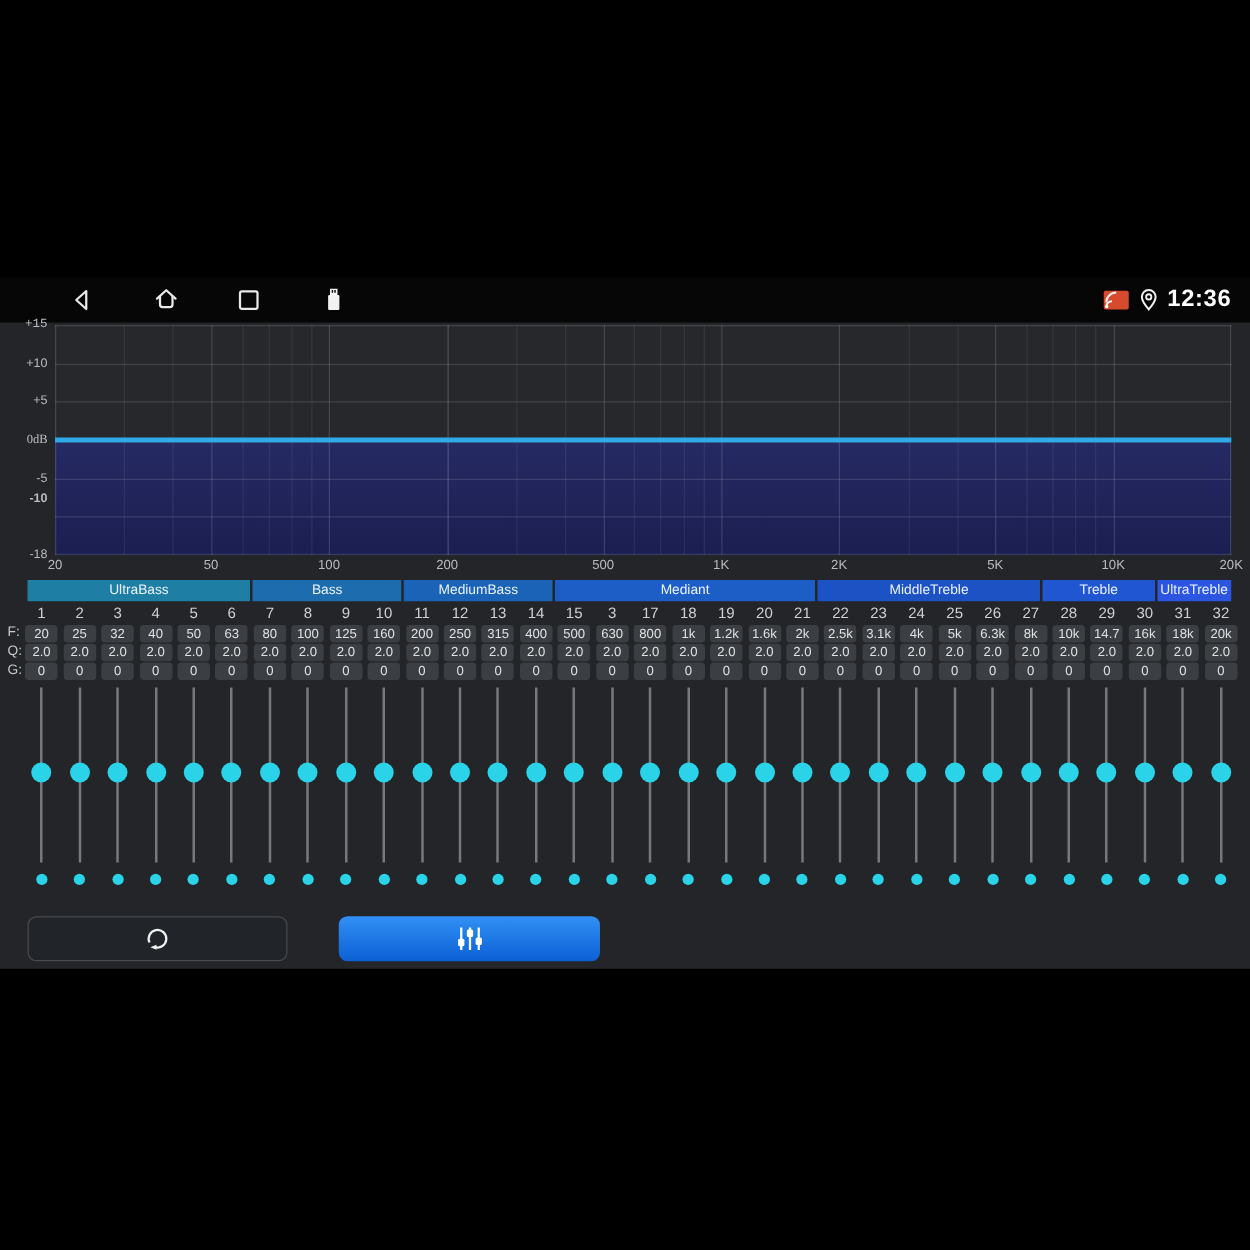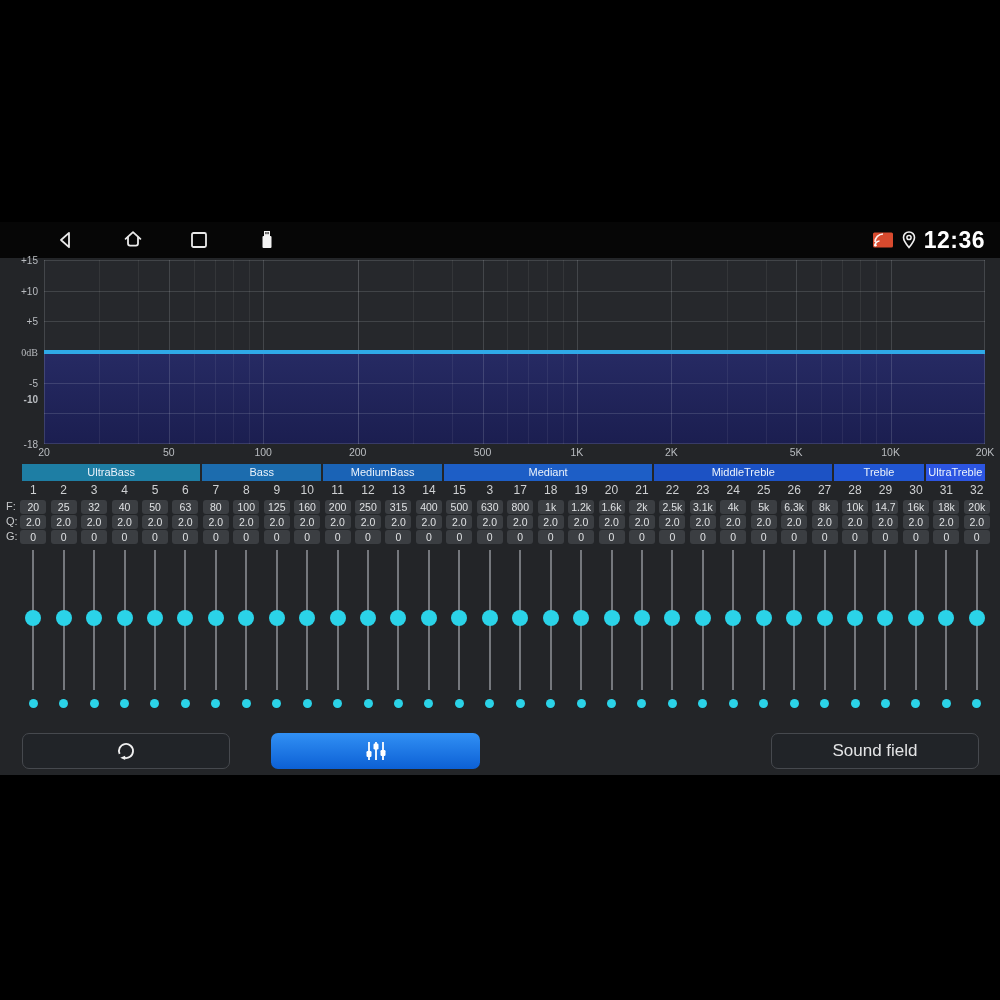--- a/index.html
+++ b/index.html
@@ -2,21 +2,21 @@
 <html><head>
 <meta charset="utf-8">
 <style>
   html,body{margin:0;padding:0;background:#000;}
   .stage{position:relative;width:1000px;height:1000px;background:#000;overflow:hidden;
          font-family:"Liberation Sans",sans-serif;-webkit-font-smoothing:antialiased;}
   
   .navbar{position:absolute;left:0;top:222px;width:1000px;height:36px;background:#060606;}
   .navicon{position:absolute;top:6px;width:24px;height:24px;}
   .statusright{position:absolute;right:15px;top:0;height:36px;display:flex;align-items:center;gap:7px;}
-  .clock{color:#fff;font-size:23px;font-weight:bold;letter-spacing:.5px;}
+  .clock{color:#fff;font-size:19px;font-weight:bold;letter-spacing:.5px;}
   
   .content{position:absolute;left:0;top:258px;width:1000px;height:517px;background:#232528;}
   
   .plot{position:absolute;left:44px;top:2px;width:941px;height:184px;background:#26282c;}
   .hline{position:absolute;left:0;width:100%;height:1px;background:rgba(235,240,245,.14);z-index:2;}
   .vline{position:absolute;top:0;height:100%;width:1px;z-index:2;}
   .vline.major{background:rgba(235,240,245,.15);}
   .vline.minor{background:rgba(235,240,245,.07);}
   .fill{position:absolute;left:0;width:100%;background:linear-gradient(#262a63,#1b1e50);z-index:1;}
   .zline{position:absolute;left:0;width:100%;height:4px;background:#2fa9e8;z-index:3;}
@@ -121,21 +121,21 @@
         <div class="vline major" style="left: 219.2px;"></div>
         <div class="vline major" style="left: 313.7px;"></div>
         <div class="vline major" style="left: 438.5px;"></div>
         <div class="vline major" style="left: 532.9px;"></div>
         <div class="vline major" style="left: 627.3px;"></div>
         <div class="vline major" style="left: 752.2px;"></div>
         <div class="vline major" style="left: 846.6px;"></div>
         <div class="vline major" style="left: 940px;"></div>
       </div>
     <div id="ylabels">
-        <div class="ylab" style="top: 2px;">+15</div>
+        <div class="ylab" style="top: 2px; font-family: Liberation Mono, monospace;">+15</div>
         <div class="ylab" style="top: 32.6667px;">+10</div>
         <div class="ylab" style="top: 63.3333px;">+5</div>
         <div class="ylab" style="top: 94px; font-family: Liberation Serif, serif;">0dB</div>
         <div class="ylab" style="top: 124.667px;">-5</div>
         <div class="ylab" style="top: 141px; font-weight: bold;">-10</div>
         <div class="ylab" style="top: 186px;">-18</div>
       </div>
     <div class="xlabs" id="xlabels">
         <div class="xlab" style="left: 0px;">20</div>
         <div class="xlab" style="left: 124.8px;">50</div>
@@ -731,17 +731,14 @@
     <div class="btn blue" style="left:271px;width:209px">
       <svg width="26" height="24" viewBox="0 0 26 24">
         <line x1="6" y1="3" x2="6" y2="21" stroke="#fff" stroke-width="1.8"></line>
         <line x1="13" y1="3" x2="13" y2="21" stroke="#fff" stroke-width="1.8"></line>
         <line x1="20" y1="3" x2="20" y2="21" stroke="#fff" stroke-width="1.8"></line>
         <rect x="3.5" y="12" width="5" height="6" rx="1.2" fill="#fff"></rect>
         <rect x="10.5" y="4.5" width="5" height="6" rx="1.2" fill="#fff"></rect>
         <rect x="17.5" y="11" width="5" height="6" rx="1.2" fill="#fff"></rect>
       </svg>
     </div>
-    <div class="btn" style="left:771px;width:208px">
-      <span>Sound field</span>
-    </div>
   </div>
 </div>
 
 </body></html>

